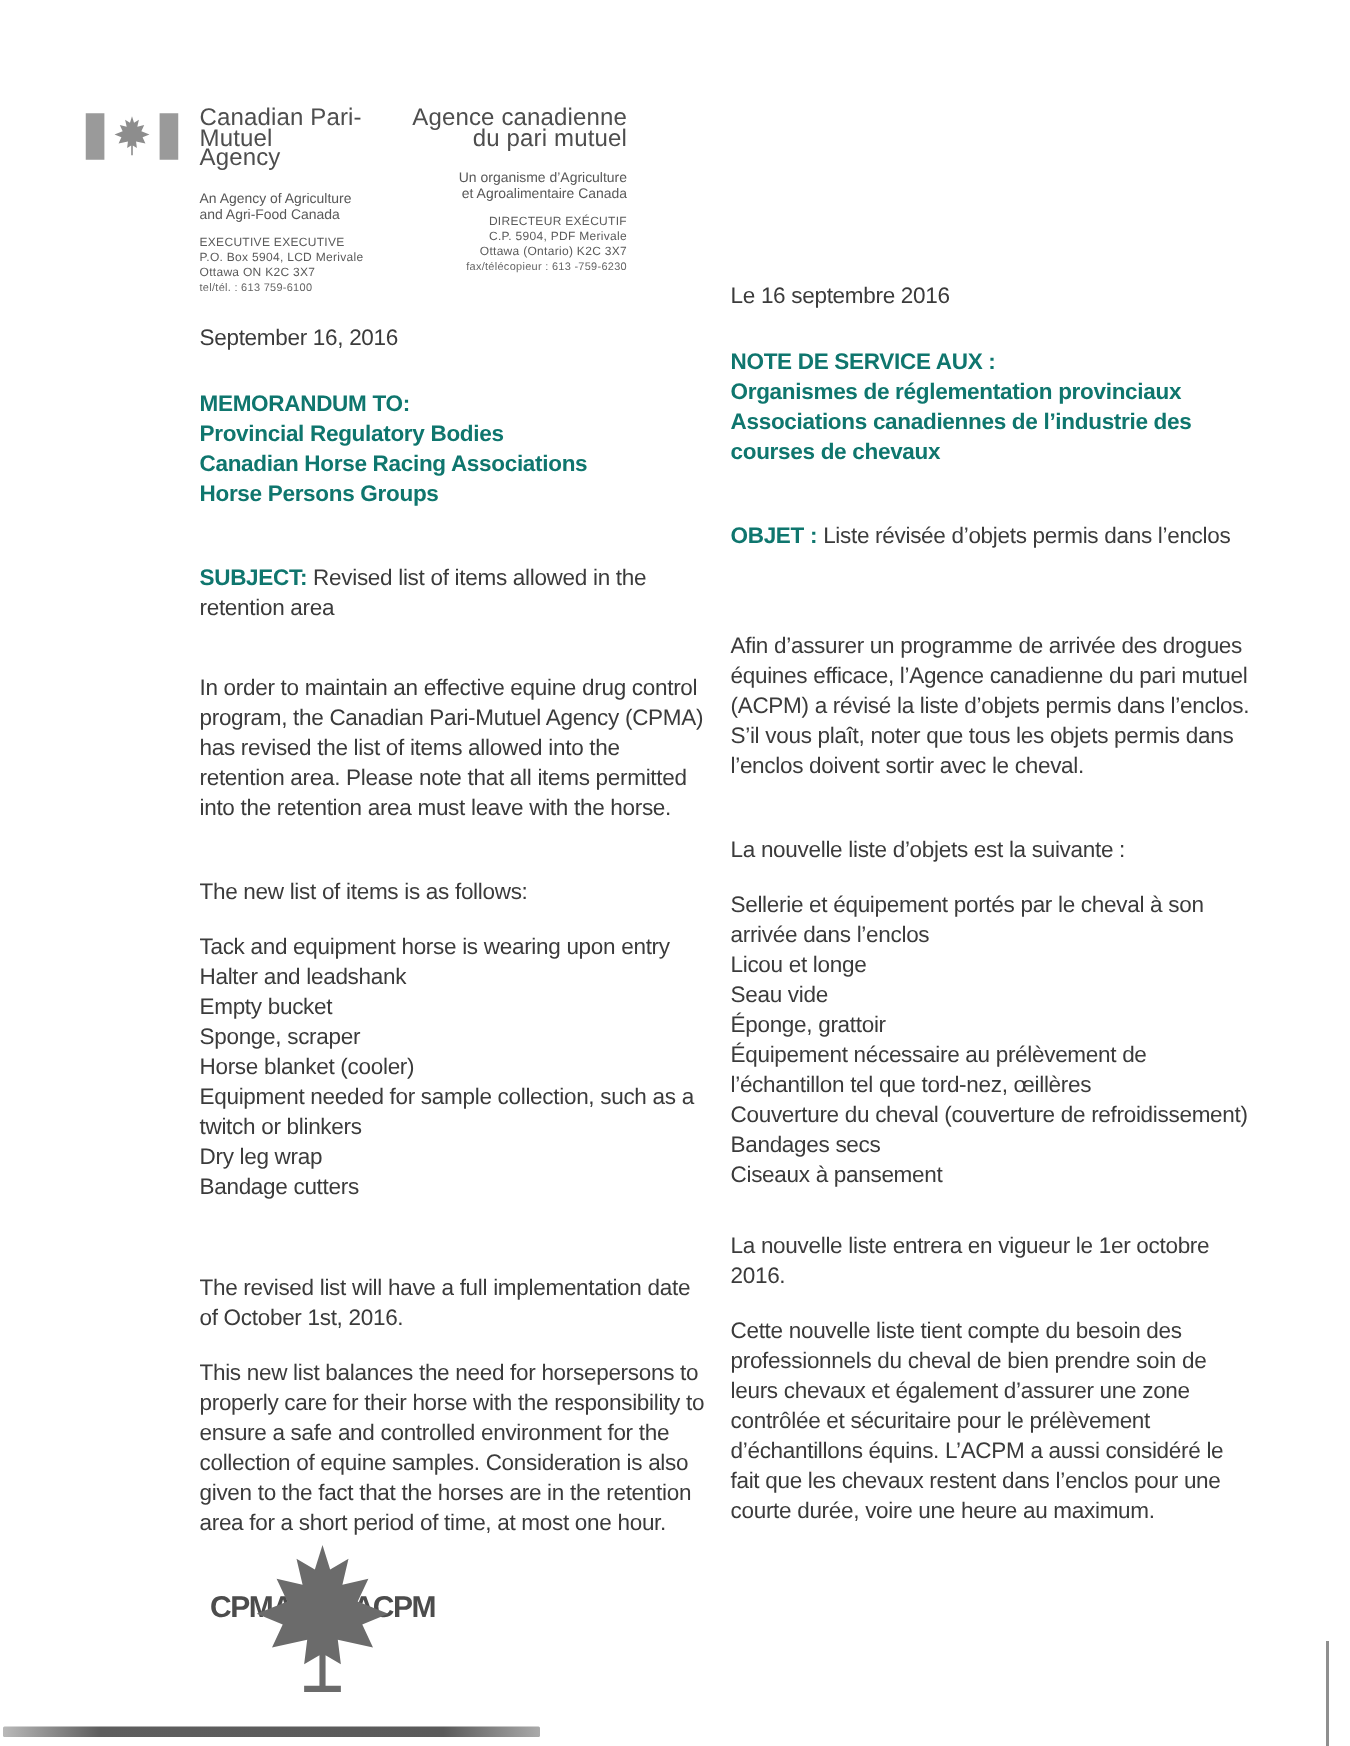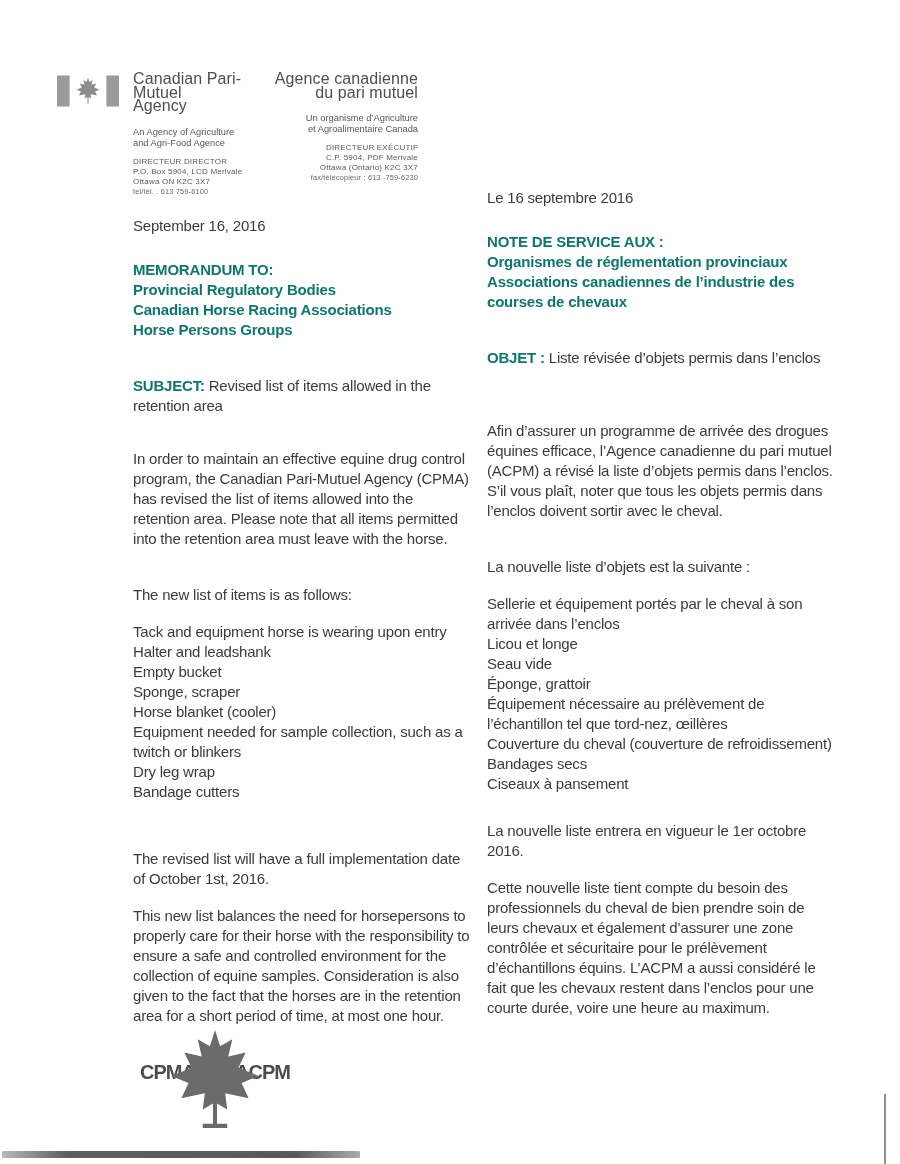--- a/index.html
+++ b/index.html
@@ -74,24 +74,24 @@
       </svg>
     </div>
 
     <div class="lh-col en">
       <div class="lh-name">
         <div>Canadian Pari-Mutuel</div>
         <div>Agency</div>
       </div>
       <div class="lh-org">
         <div>An Agency of Agriculture</div>
-        <div>and Agri-Food Agence</div>
+        <div>and Agri-Food Canada</div>
       </div>
       <div class="lh-dir">
-        <div>DIRECTEUR DIRECTOR</div>
+        <div>EXECUTIVE EXECUTIVE</div>
         <div>P.O. Box 5904, LCD Merivale</div>
         <div>Ottawa ON K2C 3X7</div>
         <div class="tiny">tel/tél. : 613 759-6100</div>
       </div>
     </div>
 
     <div class="lh-col fr">
       <div class="lh-name">
         <div>Agence canadienne</div>
         <div>du pari mutuel</div>

